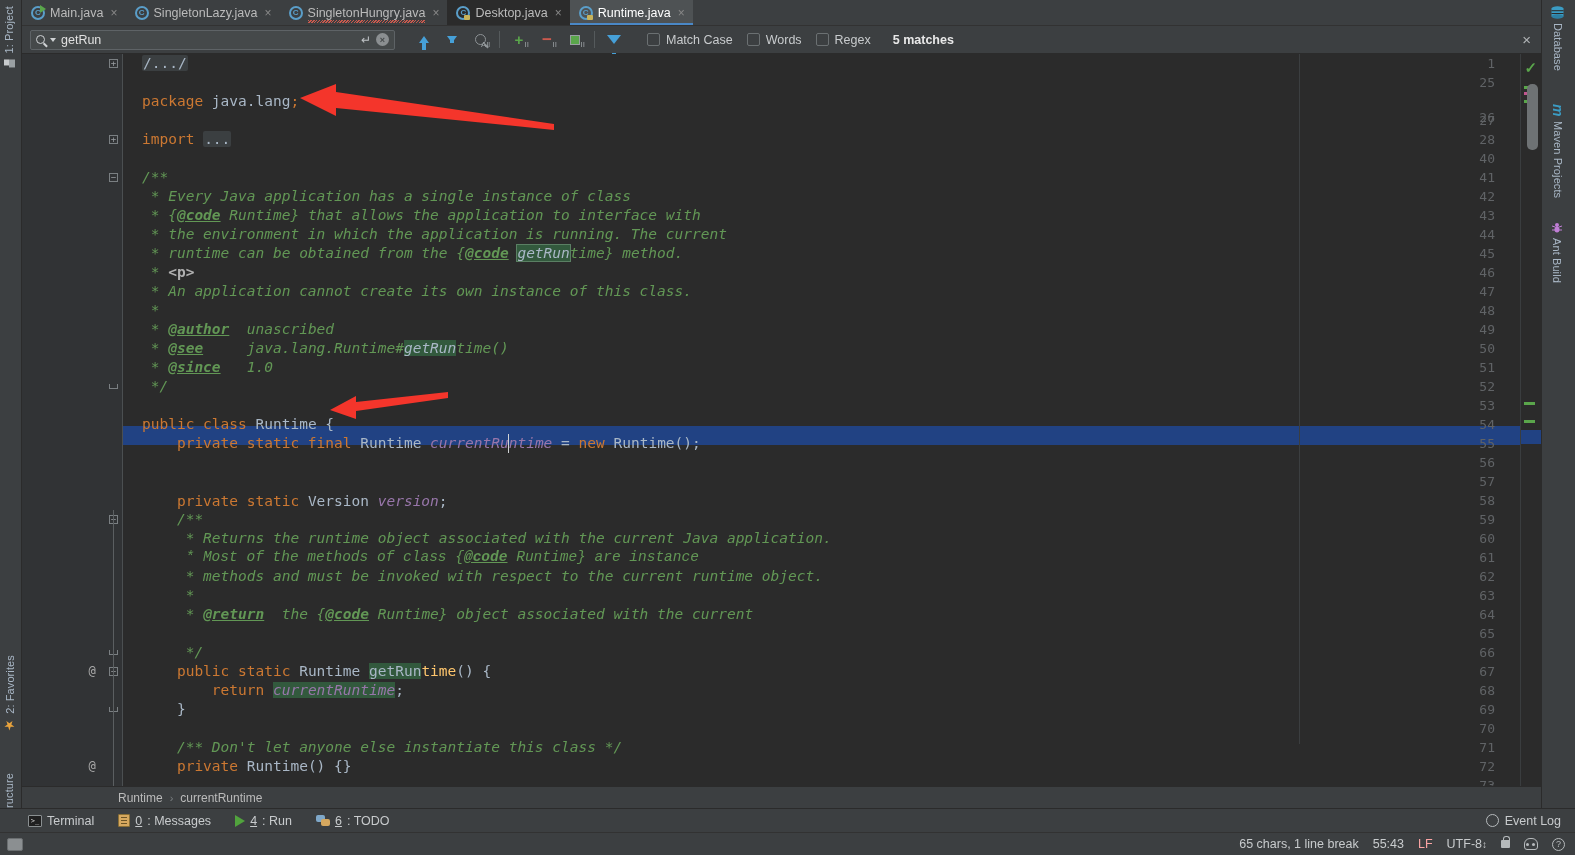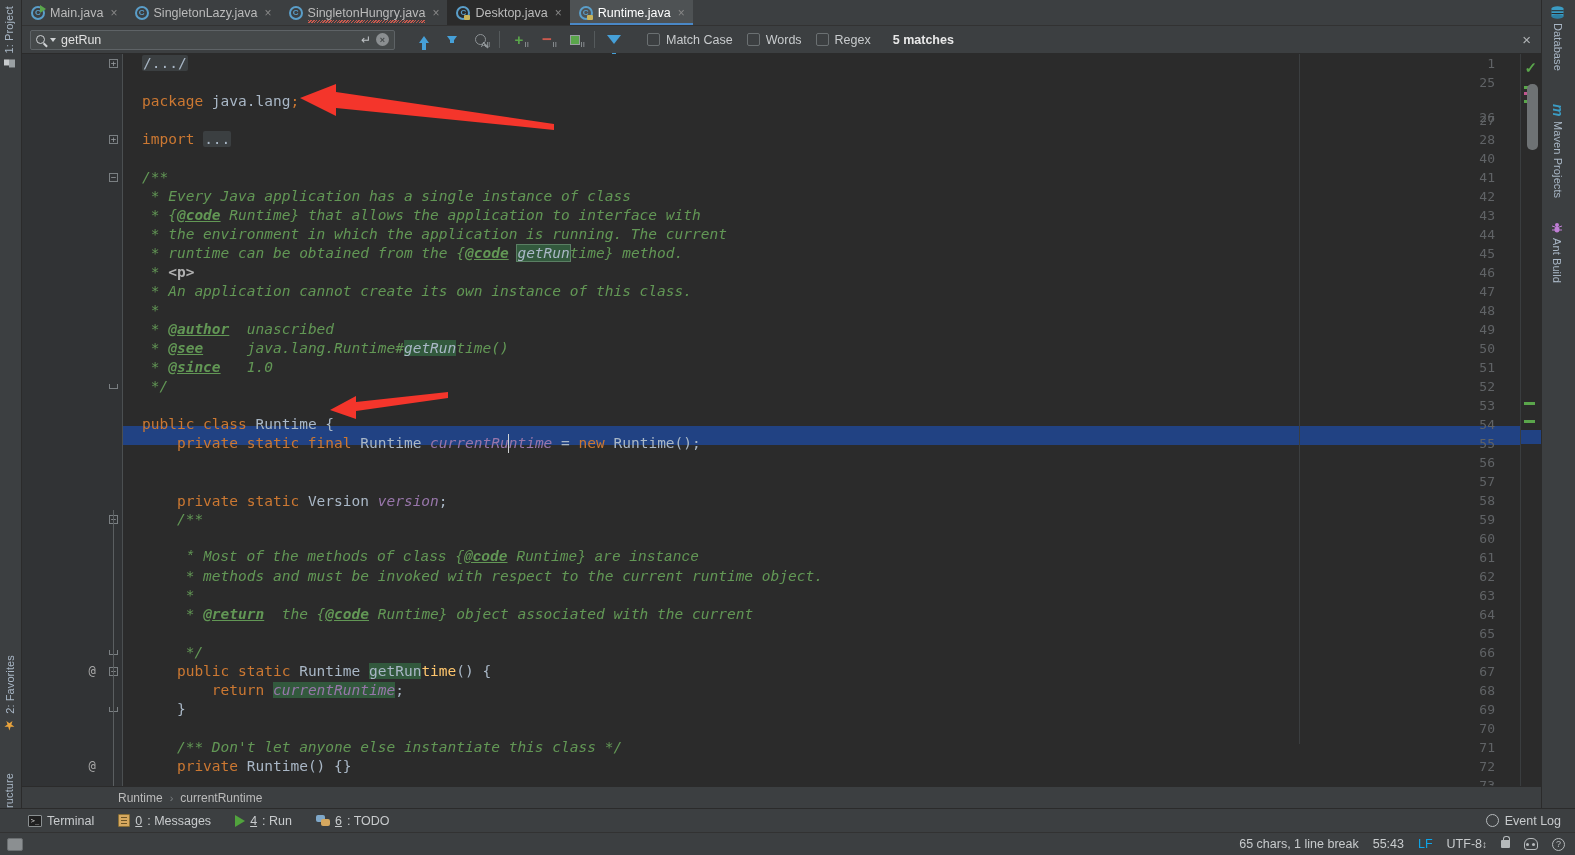--- a/index.html
+++ b/index.html
@@ -207,21 +207,21 @@
 
   
   #statusbar {
     position:absolute; left:0; top:832px; width:1575px; height:23px;
     background:#3c3f41; display:flex; align-items:center;
     border-top:1px solid #323232;
   }
   #status-ico { width:16px;height:13px;margin-left:7px;background:#8b8f91;border:1px solid #6a6e70;border-radius:2px;}
   #statustext { margin-left:11px; font-size:12.5px; color:#c8cbcd;}
   #status-right { margin-left:auto; display:flex;align-items:center;gap:14px;padding-right:10px;font-size:12.5px;color:#c8cbcd;}
-  #status-right .dim { color:#0ea5e9; }
+  #status-right .dim { color:#fca5a5; }
   .lock-ico { width:9px;height:8px;background:#b6babc;border-radius:1px;position:relative;}
   .lock-ico::before{content:"";position:absolute;left:2px;top:-4px;width:5px;height:5px;border:1.4px solid #b6babc;border-bottom:none;border-radius:3px 3px 0 0;}
   .face-ico { width:14px;height:12px;border:1.4px solid #b6babc;border-radius:6px 6px 3px 3px;position:relative;}
   .face-ico::before{content:"";position:absolute;left:1px;top:4px;width:3px;height:3px;background:#b6babc;border-radius:50%;box-shadow:6px 0 0 #b6babc;}
   .gear-ico { width:13px;height:13px;border:1.6px solid #b6babc;border-radius:50%;position:relative;color:#b6babc;font-size:9px;
     display:flex;align-items:center;justify-content:center;}
 
   
   .annot { position:absolute; pointer-events:none; }
 </style>
@@ -396,20 +396,21 @@
       <div class="cl" style="top:285px;"><span class="cmt"> * </span><span class="tag">@see</span><span class="cmt">     java.lang.Runtime#</span><span class="hit cmt">getRun</span><span class="cmt">time()</span></div>
       <div class="cl" style="top:304px;"><span class="cmt"> * </span><span class="tag">@since</span><span class="cmt">   1.0</span></div>
       <div class="cl" style="top:323px;"><span class="cmt"> */</span></div>
       <div class="cl" style="top:342px;"></div>
       <div class="cl" style="top:361px;"><span class="kw">public class</span> <span class="cls">Runtime</span> {</div>
       <div class="cl" style="top:380px;">    <span class="kw">private static final</span> <span class="cls">Runtime</span> <span class="fld">currentRu</span><span class="caret">&nbsp;</span><span class="fld">ntime</span> = <span class="kw">new</span> <span class="cls">Runtime</span>();</div>
       <div class="cl" style="top:399px;"></div>
       <div class="cl" style="top:418px;margin-top:20px;">    <span class="kw">private static</span> <span class="cls">Version</span> <span class="fld">version</span>;</div>
       <div class="cl" style="top:437px;"></div>
       <div class="cl" style="top:456px;">    <span class="cmt">/**</span></div>
+      <div class="cl" style="top:475px;">    <span class="cmt"> * Returns the runtime object associated with the current Java application.</span></div>
       <div class="cl" style="top:494px;font-family:Liberation Mono, monospace;">    <span class="cmt"> * Most of the methods of class {</span><span class="tag">@code</span><span class="cmt"> Runtime} are instance</span></div>
       <div class="cl" style="top:513px;">    <span class="cmt"> * methods and must be invoked with respect to the current runtime object.</span></div>
       <div class="cl" style="top:532px;">    <span class="cmt"> *</span></div>
       <div class="cl" style="top:551px;">    <span class="cmt"> * </span><span class="tag">@return</span><span class="cmt">  the {</span><span class="tag">@code</span><span class="cmt"> Runtime} object associated with the current</span></div>
       <div class="cl" style="top:589px;">    <span class="cmt"> */</span></div>
       <div class="cl" style="top:608px;">    <span class="kw">public static</span> <span class="cls">Runtime</span> <span class="hit mth">getRun</span><span class="mth">time</span>() {</div>
       <div class="cl" style="top:627px;">        <span class="kw">return</span> <span class="fld" style="background:#32593d;">currentRuntime</span>;</div>
       <div class="cl" style="top:646px;">    }</div>
       <div class="cl" style="top:665px;"></div>
       <div class="cl" style="top:684px;">    <span class="cmt">/** Don't let anyone else instantiate this class */</span></div>

